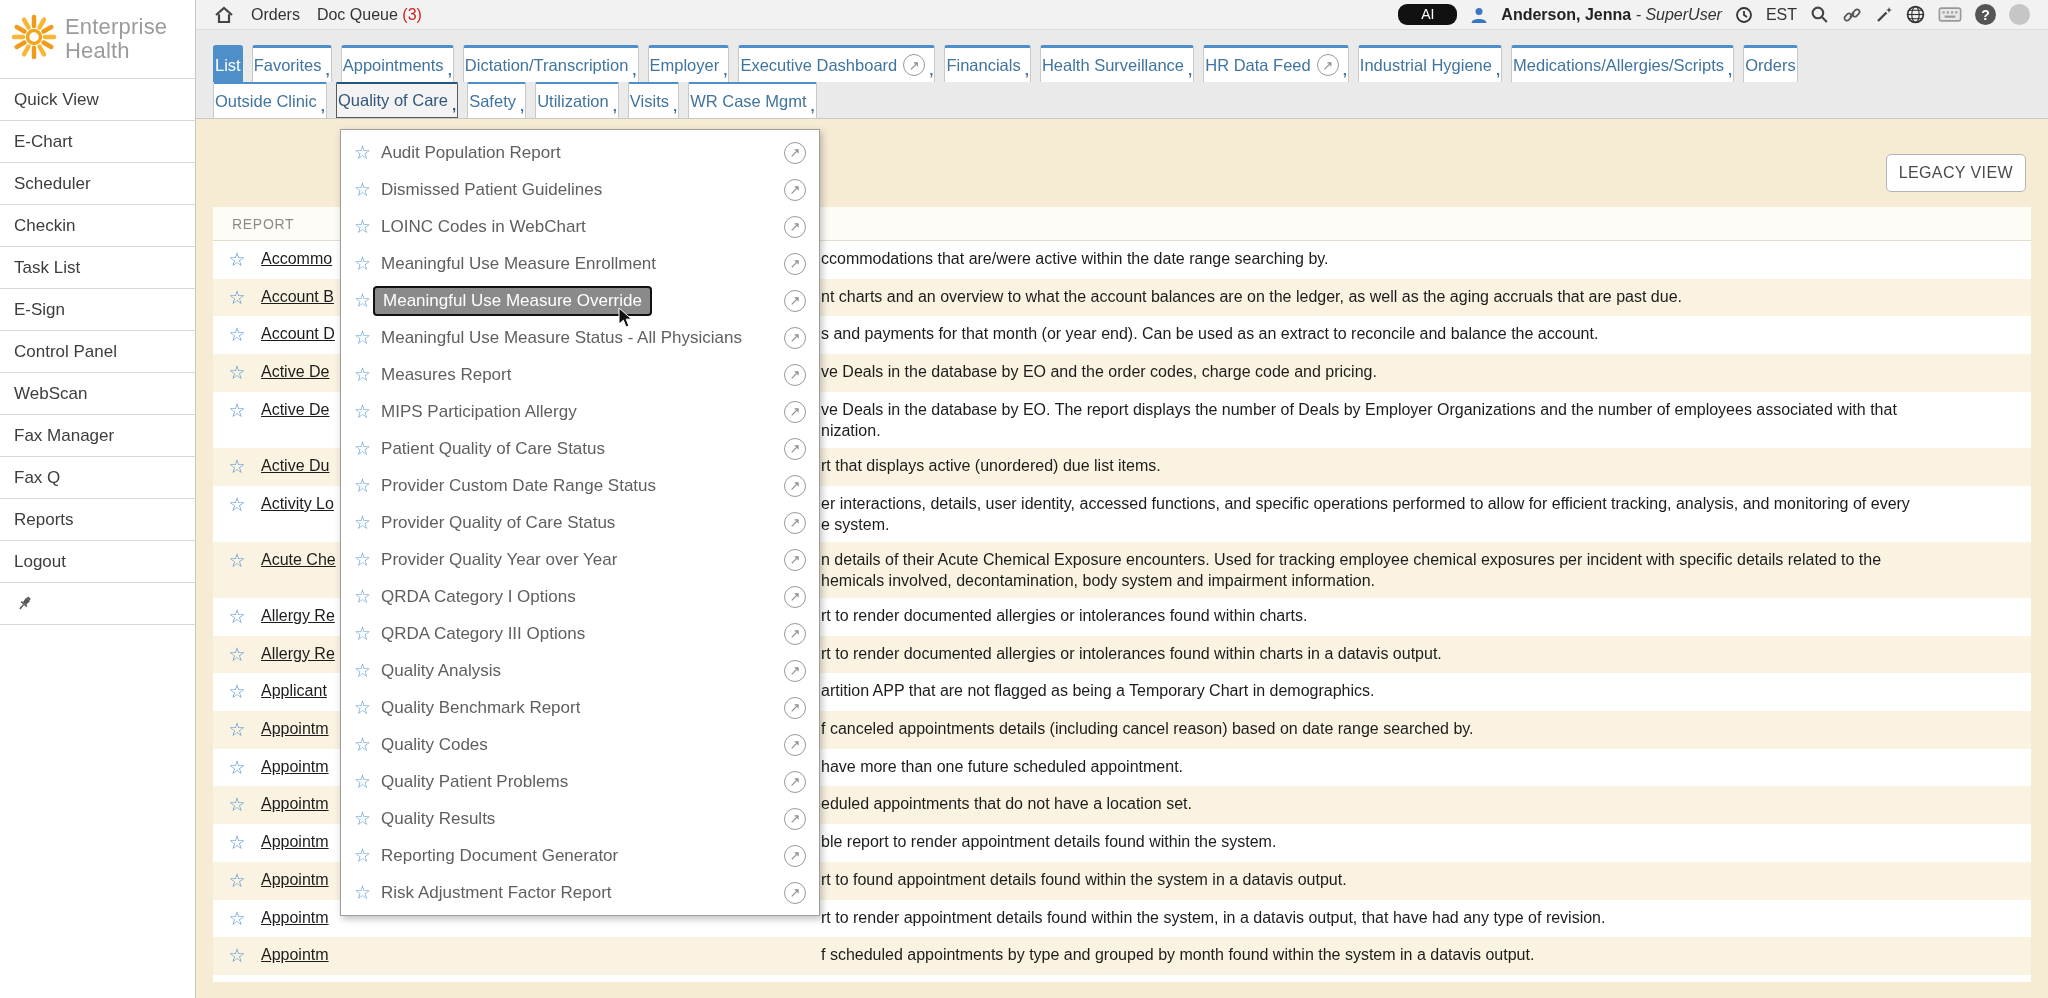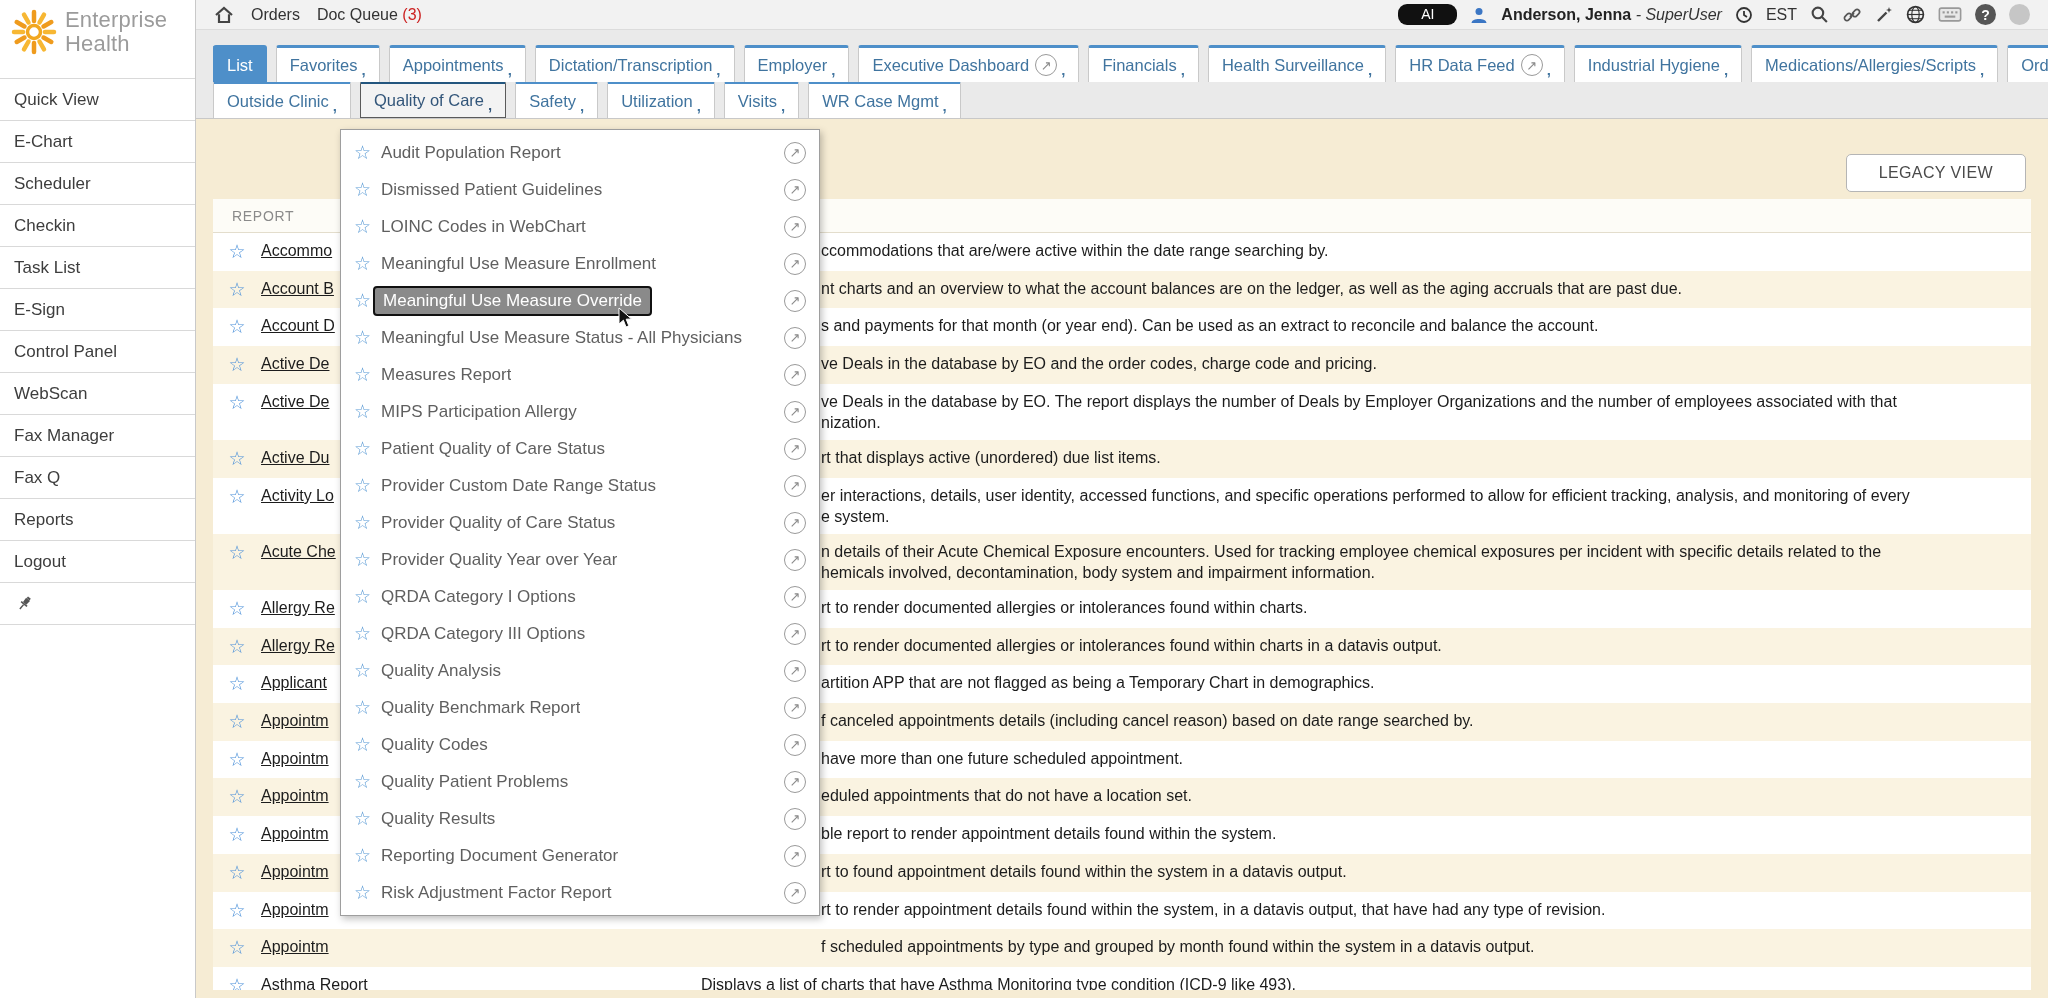--- a/index.html
+++ b/index.html
@@ -2,21 +2,21 @@
 <html><head>
 <meta charset="utf-8">
 <style>
   * { margin:0; padding:0; box-sizing:border-box; }
   html,body { width:2048px; height:998px; }
   body { font-family:"Liberation Sans", sans-serif; background:#fff; overflow:hidden; }
   .app { position:relative; display:flex; width:2048px; height:998px; background:#fff; }
 
   
   .sidebar { flex:0 0 196px; width:196px; background:#fff; border-right:1px solid #c9c9c9; display:flex; flex-direction:column; }
-  .logo { height:78px; display:flex; gap:7px; padding:8px 6px 8px 10px; }
+  .logo { height:78px; display:flex; align-items:center; gap:7px; padding:8px 6px 8px 10px; }
   .logo-text { color:#9b9b9b; font-size:22px; line-height:1.08; letter-spacing:.2px; }
   .sidebar-menu { border-top:1px solid #d9d9d9; }
   .menu-item { height:42px; display:flex; align-items:center; padding-left:14px; font-size:17px; color:#3d3d3d; border-bottom:1px solid #d9d9d9; cursor:pointer; }
   .pin-row { height:42px; display:flex; align-items:center; padding-left:16px; border-bottom:1px solid #d9d9d9; }
 
   
   .main { flex:1; min-width:0; display:flex; flex-direction:column; position:relative; }
 
   .topbar { height:30px; background:#f2f2f2; border-bottom:1px solid #dcdcdc; display:flex; align-items:center; padding:0 18px 0 18px; gap:17px; font-size:16px; color:#333; }
   .topbar .crumb { cursor:pointer; white-space:nowrap; }
@@ -27,31 +27,31 @@
   .user-role { font-style:italic; color:#333; white-space:nowrap; }
   .tz { color:#333; }
   .icon-btn { display:inline-flex; align-items:center; justify-content:center; cursor:pointer; }
   .help-circle { width:21px; height:21px; border-radius:50%; background:#555; color:#fff; font-size:14px; font-weight:bold; display:flex; align-items:center; justify-content:center; cursor:pointer; }
   .avatar-circle { width:21px; height:21px; border-radius:50%; background:#c6c6c6; cursor:pointer; }
 
   
   .tabstrip { background:#eaeaea; display:flex; align-items:flex-end; gap:9px; padding-left:17px; flex-wrap:nowrap; overflow:hidden; }
   .tabstrip1 { height:52px; }
   .tabstrip2 { height:37px; border-bottom:1px solid #c8c8c8; }
-  .tab { height:37px; display:inline-flex; align-items:center; gap:6px; background:#fff; border:1px solid #c9c9c9; border-top:3px solid #4e8fc9; border-bottom:none; border-radius:3px 3px 0 0; padding:0 13px; color:#40749f; font-size:16.5px; cursor:pointer; white-space:nowrap; flex:0 0 auto; }
+  .tab { height:37px; display:inline-flex; align-items:center; gap:6px; background:#fff; border:1px solid #c9c9c9; border-top:3px solid #4e8fc9; border-bottom:none; border-radius:3px 3px 0 0; padding:0 1px; color:#40749f; font-size:16.5px; cursor:pointer; white-space:nowrap; flex:0 0 auto; }
   .tab.active { background:#4e8fc9; border-color:#4e8fc9; color:#fff; }
   .tab.open { background:#f3f3f3; border:1px solid #5a5a5a; border-top:3px solid #23567f; color:#33567a; }
   .tab-comma { font-size:15px; transform:translateY(4px); margin-left:-2px; font-weight:bold; }
   .ext-circle { width:22px; height:22px; border:1.5px solid #9a9a9a; border-radius:50%; color:#8a8a8a; font-size:13px; display:flex; align-items:center; justify-content:center; flex:0 0 auto; cursor:pointer; }
 
   
   .content { flex:1; min-height:0; background:#f6ecd4; display:flex; flex-direction:column; }
   .content-header { height:72px; display:flex; align-items:center; justify-content:flex-end; padding:0 22px; }
-  .legacy-btn { background:#fff; border:1px solid #b5b5b5; border-radius:5px; color:#4a4a4a; font-size:16px; letter-spacing:.4px; padding:9px 32px; cursor:pointer; font-family:"Liberation Sans",sans-serif;margin-top:35px; }
-  .table { margin:8px 17px; background:#fff; flex:1; overflow:hidden; }
+  .legacy-btn { background:#fff; border:1px solid #b5b5b5; border-radius:5px; color:#4a4a4a; font-size:16px; letter-spacing:.4px; padding:9px 12px; cursor:pointer; font-family:"Liberation Sans",sans-serif;margin-top:35px; }
+  .table { margin:16px 17px; background:#fff; flex:1; overflow:hidden; }
   .thead { height:34px; display:flex; align-items:center; padding-left:19px; font-size:14px; color:#8a8a8a; letter-spacing:.7px; background:#fdfcf7; border-bottom:1px solid #e3ddcc; }
   .trow { display:grid; grid-template-columns:48px 440px 1fr; align-items:start; padding:7px 0 6px 0; font-size:16px; }
   .trow.alt { background:#faf3e1; }
   .trow .star { text-align:center; color:#4a90d9; font-size:19px; line-height:1.3; cursor:pointer; }
   .trow .rname { color:#1c1c1c; text-decoration:underline; white-space:nowrap; overflow:hidden; line-height:1.35; cursor:pointer; }
   .trow .rdesc { color:#1c1c1c; white-space:pre; overflow:hidden; line-height:1.35; padding-right:24px; }
   .trow.covered .rdesc { padding-left:120px; }
 
   
   .dropdown { position:absolute; left:340px; top:129px; width:480px; background:#fff; border:1px solid #9e9e9e; box-shadow:2px 3px 7px rgba(0,0,0,.25); z-index:50; padding:4px 0; }

